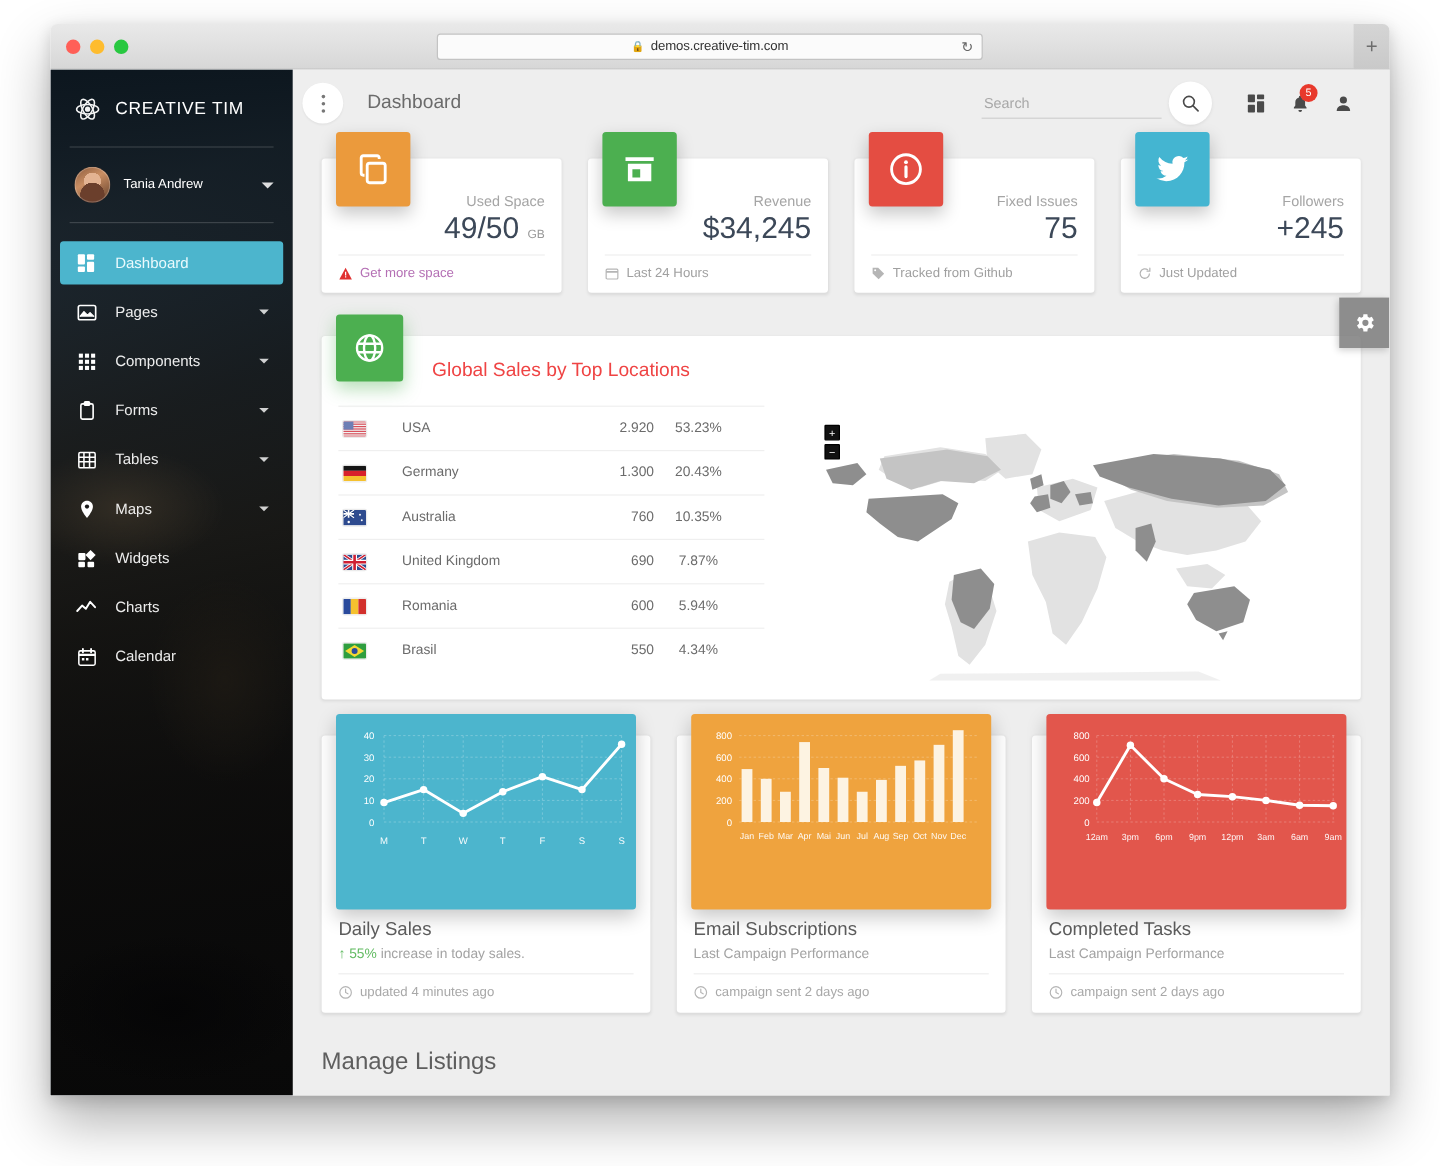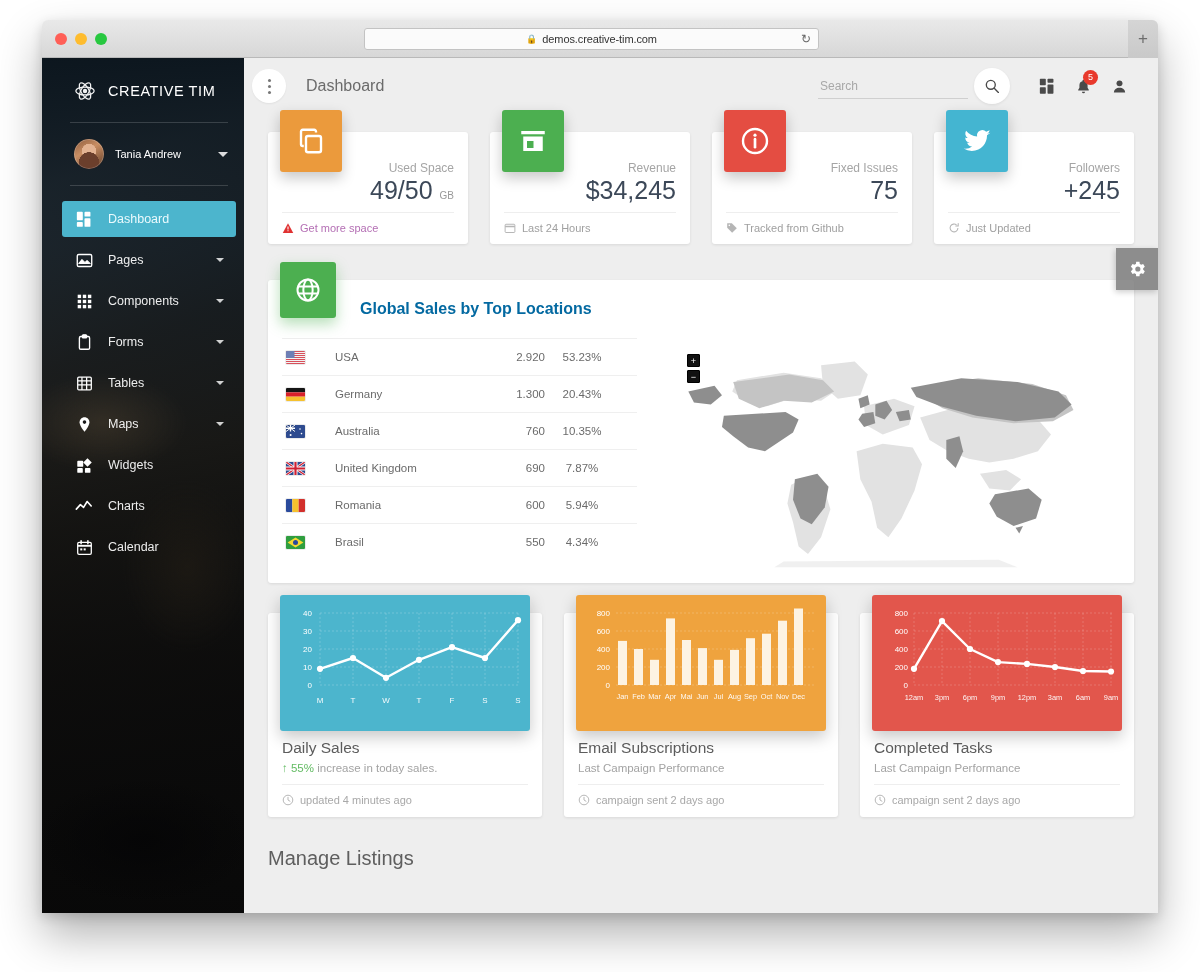--- a/index.html
+++ b/index.html
@@ -65,21 +65,20 @@
     overflow: hidden;
   }
 
   
   .sidebar {
     position: relative;
     width: 202px;
     flex: 0 0 202px;
     background: #0f1f2b;
     overflow: hidden;
-    padding-left: 12px;
   }
   .sidebar-bg {
     position: absolute; inset: 0;
     background:
       linear-gradient(to bottom, rgba(10,20,28,0.97) 0%, rgba(12,22,30,0.86) 22%, rgba(18,20,20,0.80) 45%, rgba(12,12,12,0.86) 70%, rgba(8,8,8,0.95) 100%),
       linear-gradient(160deg,#5a6270 0%, #8a8f92 14%, #4a4036 34%, #2a2218 52%, #171410 68%, #0d0c0b 84%, #141313 100%);
   }
   .sidebar-bg::after {
     content:"";
     position:absolute; left:0; right:0; top:30%; bottom:0;
@@ -247,21 +246,21 @@
     padding: 0 14px 14px 14px;
   }
   .panel-head { display: flex; align-items: center; height: 58px; padding-left: 78px; }
   .panel-ico {
     position: absolute; left: 12px; top: -18px;
     width: 56px; height: 56px; border-radius: 3px;
     display: flex; align-items: center; justify-content: center;
     color: #fff; background: #4caf50;
     box-shadow: 0 6px 14px rgba(76,175,80,0.4);
   }
-  .panel-title { font-size: 16px; color: #0369a1; font-weight: 700; }
+  .panel-title { font-size: 16px; color: #ef4444; font-weight: 400; }
   .panel-body { display: flex; gap: 22px; }
   .sales-table { width: 355px; flex: 0 0 355px; }
   .srow {
     display: flex; align-items: center;
     height: 37px;
     border-top: 1px solid #efefef;
     font-size: 11.5px; color: #6b6b6b;
   }
   .srow:first-child { border-top: 1px solid #efefef; }
   .flag {
@@ -293,21 +292,21 @@
     box-shadow: 0 1px 3px rgba(0,0,0,.09);
     position: relative;
     padding: 0 14px 0 14px;
   }
   .chart-graph {
     position: relative;
     margin: 0 0 0 0;
     left: -2px;
     top: -18px;
     width: calc(100% + 4px);
-    height: 136px;
+    height: 163px;
     border-radius: 3px;
     box-shadow: 0 6px 16px rgba(0,0,0,0.22);
     overflow: hidden;
   }
   .chart-body { margin-top: -10px; padding-bottom: 10px; }
   .chart-title { font-size: 15.5px; color: #5d5d5d; font-weight: 400; }
   .chart-sub { font-size: 11.5px; color: #a3a3a3; margin-top: 5px; }
   .chart-sub .up { color: #63bb63; }
   .chart-foot {
     border-top: 1px solid #eeeeee;

